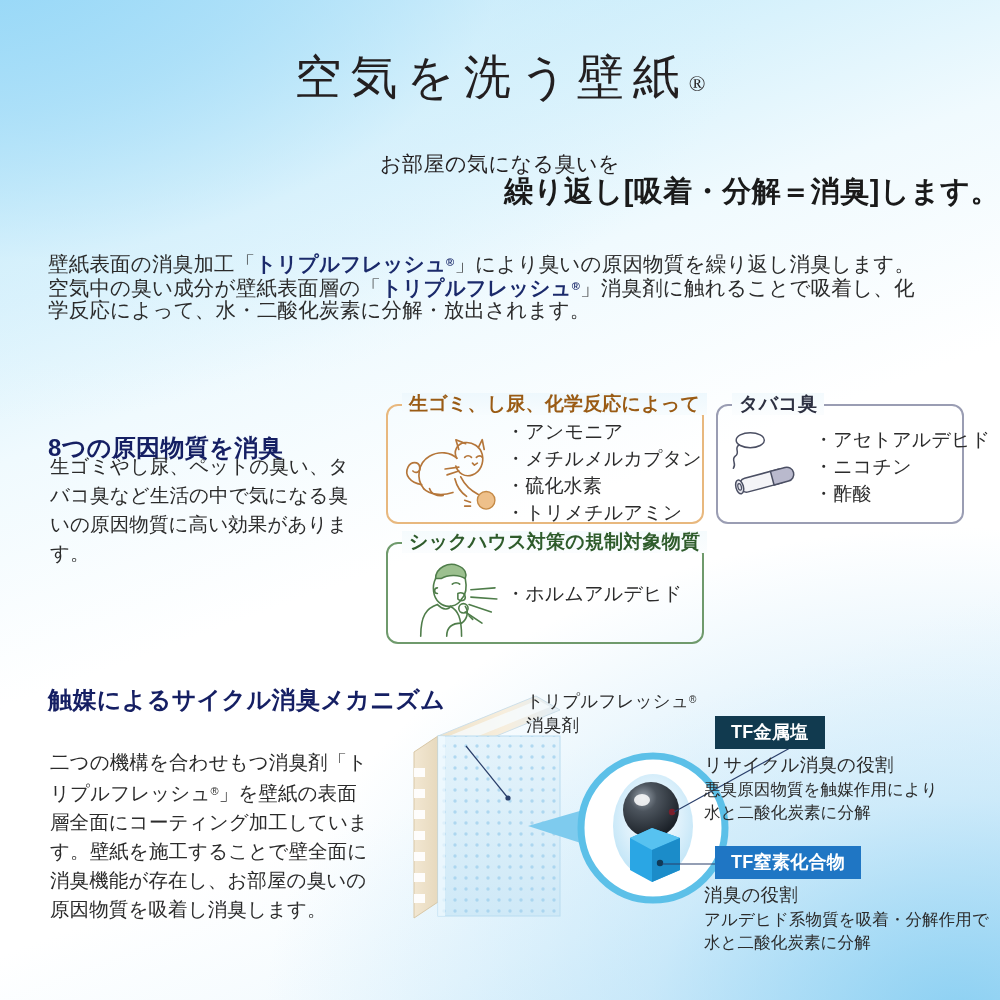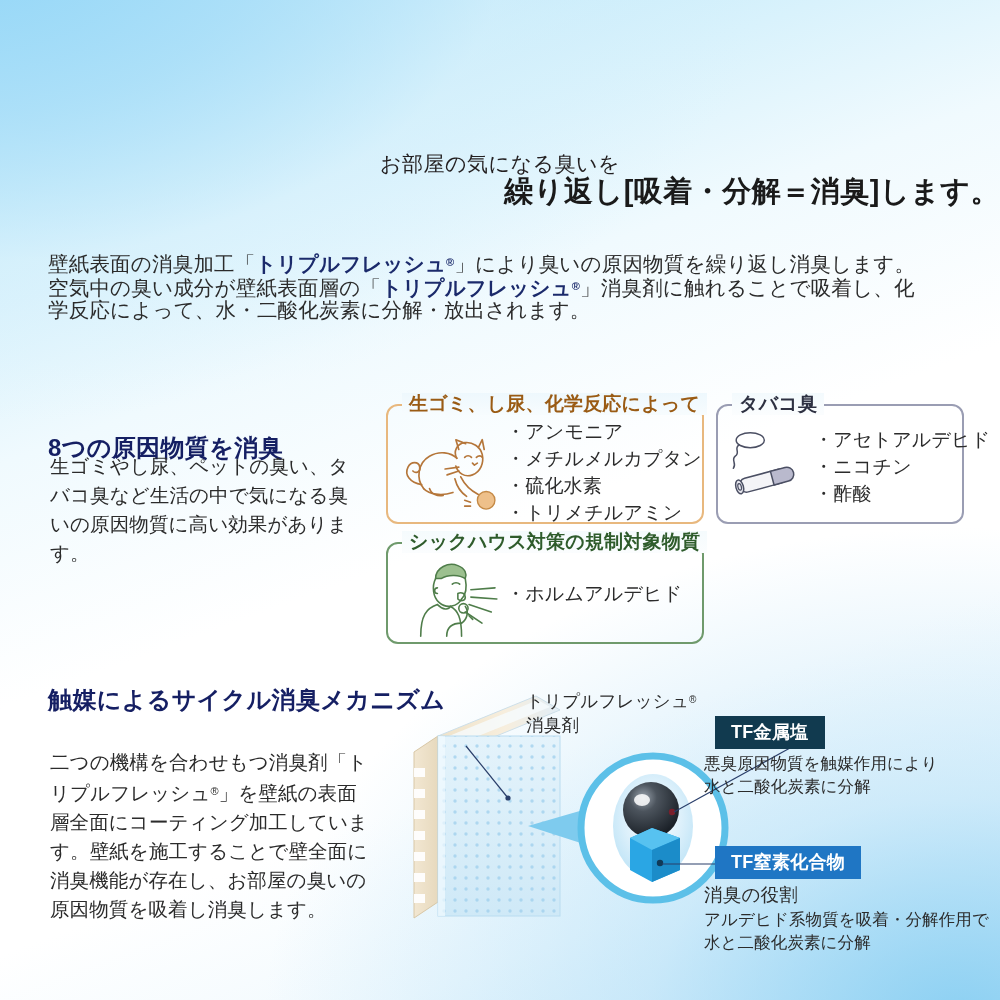--- a/index.html
+++ b/index.html
@@ -226,20 +226,21 @@
   #desc-metal { top: 64px; left: 296px; }
   #desc-nitrogen { top: 194px; left: 296px; }
 </style>
 </head>
 <body>
 
 <div id="bg-wash"></div>
 
 <div id="page">
 
+  <div id="main-title"><span>空気を洗う壁紙</span><span class="reg">®</span></div>
 
   <div id="sub-line1">お部屋の気になる臭いを</div>
   <div id="sub-line2">繰り返し[吸着・分解＝消臭]します。</div>
 
   <p id="intro-paragraph"><span>壁紙表面の消臭加工「</span><span class="tf"><span>トリプルフレッシュ</span><sup>®</sup></span><span>」により臭いの原因物質を繰り返し消臭します。空気中の臭い成分が壁紙表面層の「</span><span class="tf"><span>トリプルフレッシュ</span><sup>®</sup></span><span>」消臭剤に触れることで吸着し、化学反応によって、水・二酸化炭素に分解・放出されます。</span></p>
 
   <h2 class="section-heading" id="heading-odor">8つの原因物質を消臭</h2>
 
   <p class="left-copy" id="copy-odor">生ゴミやし尿、ペットの臭い、タバコ臭など生活の中で気になる臭いの原因物質に高い効果があります。</p>
 
@@ -441,20 +442,21 @@
       </g>
     </svg>
 
     <div class="diagram-label" id="label-triplefresh">
       <div><span>トリプルフレッシュ</span><sup>®</sup></div>
       <div>消臭剤</div>
     </div>
 
     <div class="tf-badge" id="badge-metal">TF金属塩</div>
     <div class="tf-desc" id="desc-metal">
+      <div class="role">リサイクル消臭の役割</div>
       <div class="detail">悪臭原因物質を触媒作用により</div>
       <div class="detail">水と二酸化炭素に分解</div>
     </div>
 
     <div class="tf-badge" id="badge-nitrogen">TF窒素化合物</div>
     <div class="tf-desc" id="desc-nitrogen">
       <div class="role">消臭の役割</div>
       <div class="detail">アルデヒド系物質を吸着・分解作用で</div>
       <div class="detail">水と二酸化炭素に分解</div>
     </div>

